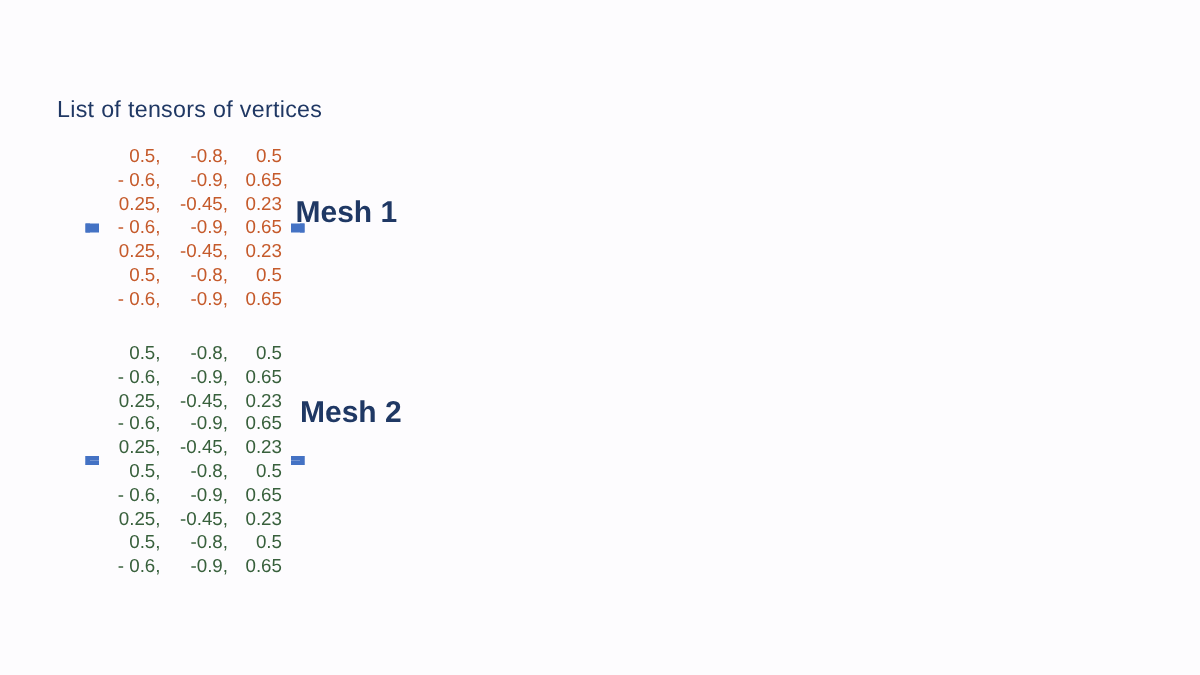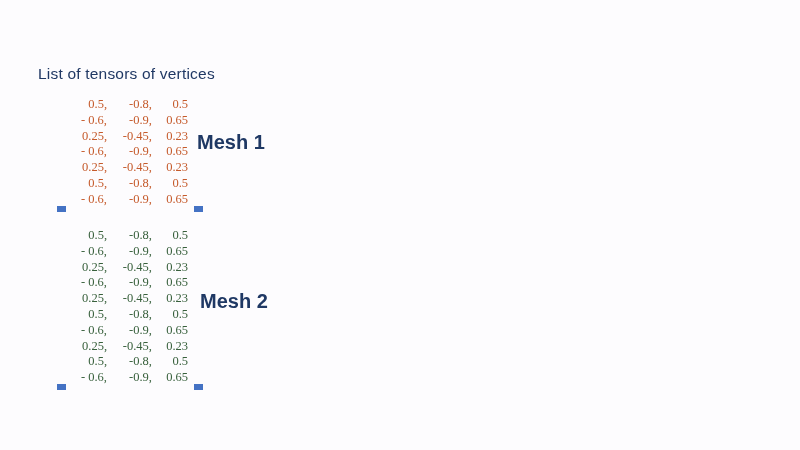--- a/index.html
+++ b/index.html
@@ -23,21 +23,21 @@
   .page-title{
     position:absolute;
     left:38px;top:65px;
     font-size:15.5px;
     letter-spacing:0.2px;
     color:var(--title);
   }
   .mesh-group{position:absolute;display:flex;align-items:flex-start;}
   .mesh-group.mesh-1{left:57px;top:93px;}
   .mesh-group.mesh-2{left:57px;top:224px;}
-  .matrix{display:flex;align-items:flex-end;font-family:Liberation Serif, serif;}
+  .matrix{display:flex;align-items:center;}
   .bracket{width:9px;flex:0 0 9px;}
   .bracket.left{
     border-left:3px solid var(--bracket);
     border-top:3px solid var(--bracket);
     border-bottom:3px solid var(--bracket);
   }
   .bracket.right{
     border-right:3px solid var(--bracket);
     border-top:3px solid var(--bracket);
     border-bottom:3px solid var(--bracket);
@@ -55,21 +55,21 @@
   }
   .cell{text-align:right;white-space:pre;}
   .mesh-label{
     position:absolute;
     font-size:20px;
     font-weight:bold;
     color:var(--label);
     white-space:nowrap;
   }
   .mesh-label.label-1{left:197px;top:131px;}
-  .mesh-label.label-2{left:200px;top:290px;}
+  .mesh-label.label-2{left:200px;top:264px;}
 </style>
 </head>
 <body>
 
 <div class="canvas">
 
   <div class="page-title">List of tensors of vertices</div>
 
   <div class="mesh-group mesh-1">
     <div class="matrix">

